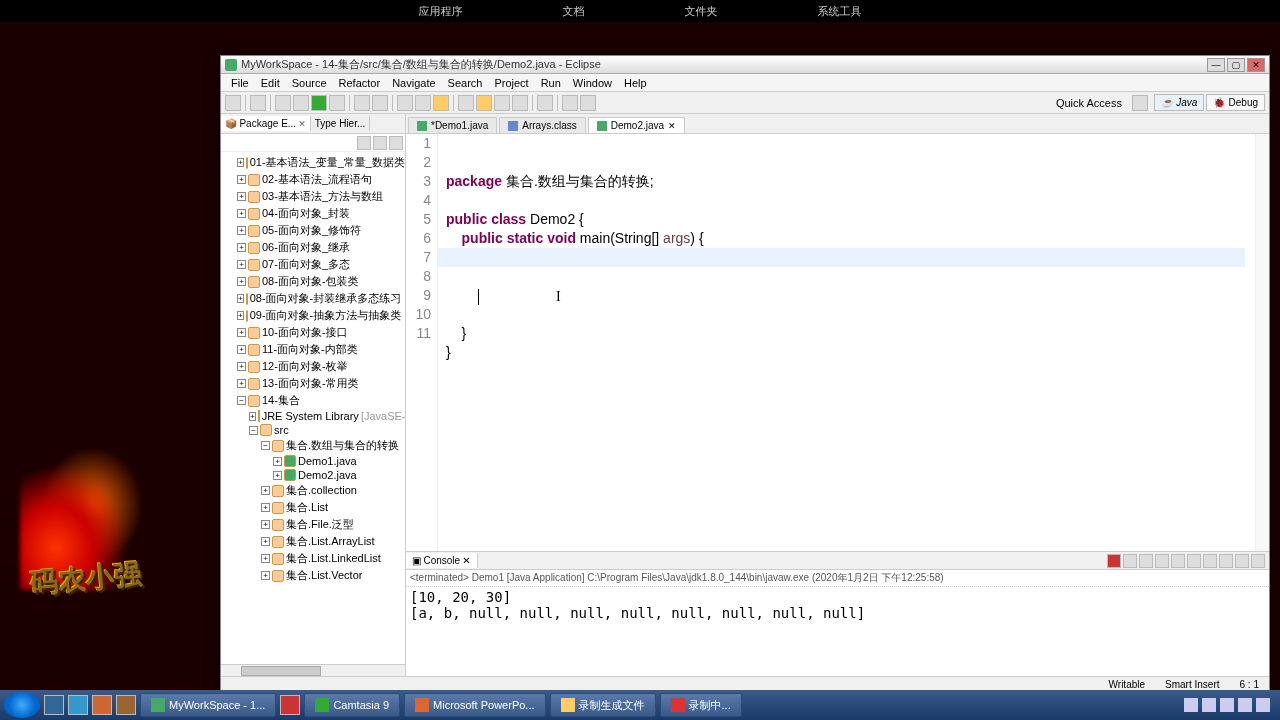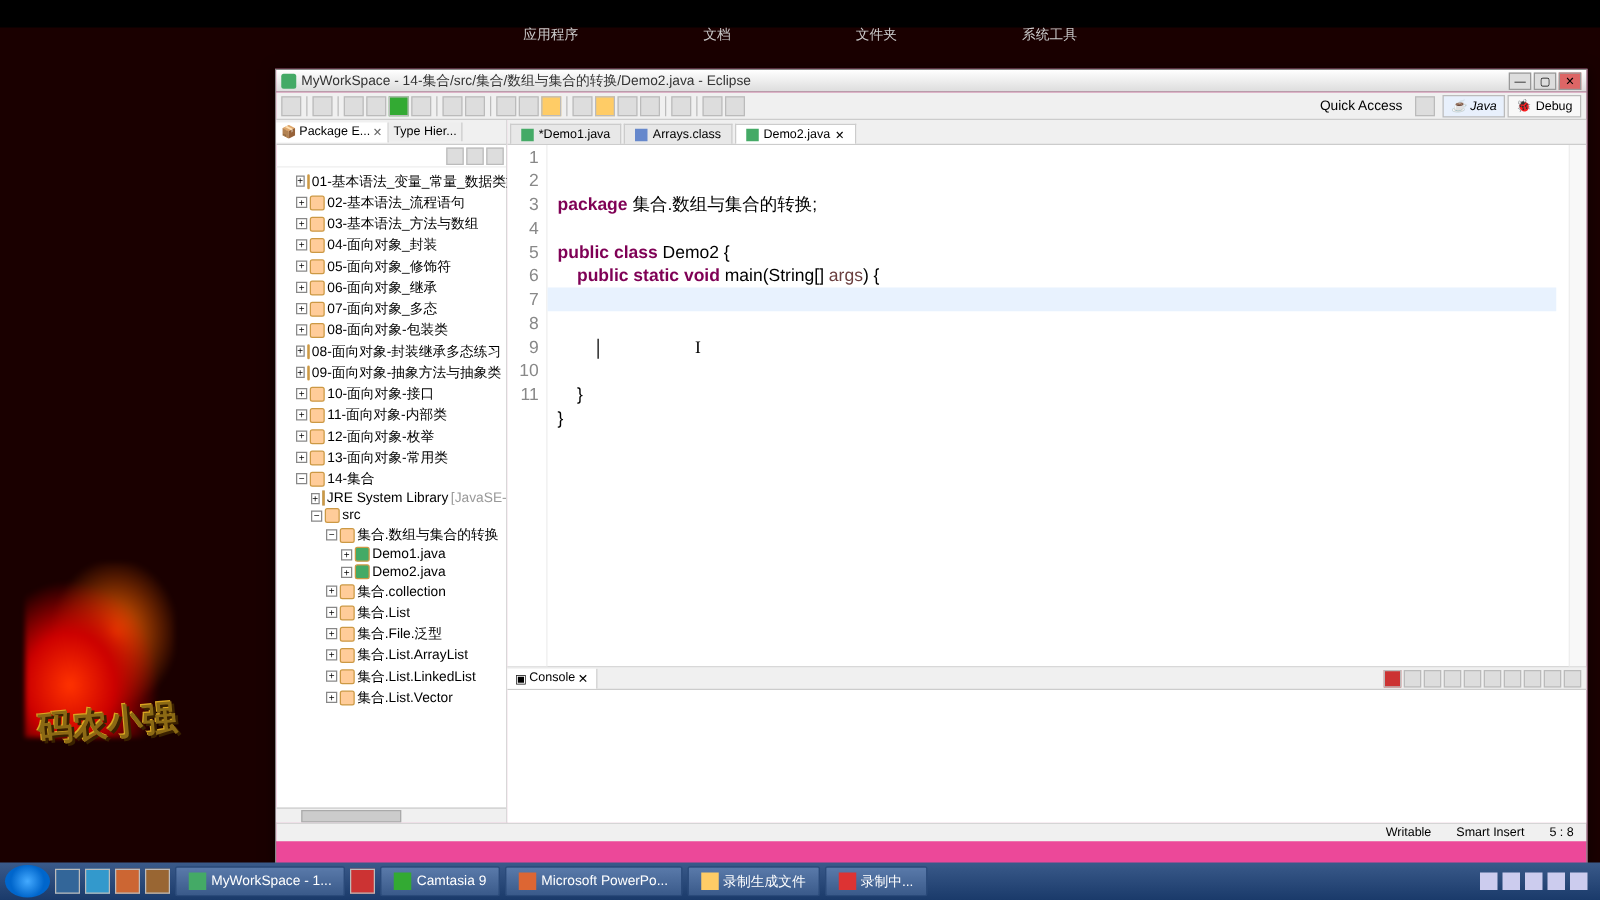--- a/index.html
+++ b/index.html
@@ -1,25 +1,25 @@
 <!DOCTYPE html>
 <html><head>
 <meta charset="utf-8">
 <style>
 * { margin: 0; padding: 0; box-sizing: border-box; font-family: "Microsoft YaHei", Arial, sans-serif; }
 body { width: 1280px; height: 720px; background: #1a0000; overflow: hidden; position: relative; }
 
-.top-tabs { position: absolute; top: 0; left: 0; right: 0; height: 22px; background: #000; display: flex; justify-content: center; gap: 100px; padding-top: 20px; z-index: 1; }
+.top-tabs { position: absolute; top: 0; left: 0; right: 0; height: 22px; background: #000; display: flex; justify-content: center; gap: 100px; padding-top: 4px; z-index: 1; }
 .top-tab { color: #ccc; font-size: 11px; cursor: pointer; }
 
 .bg-decoration { position: absolute; left: 0; top: 450px; width: 200px; height: 200px; }
 .flame { position: absolute; left: 20px; top: 0; width: 120px; height: 140px; background: radial-gradient(ellipse at 30% 70%, #ff3300 0%, #cc0000 30%, transparent 60%), radial-gradient(ellipse at 60% 40%, #ff6600 0%, transparent 50%); filter: blur(2px); }
 .logo-text { position: absolute; left: 30px; top: 110px; font-size: 28px; font-weight: bold; color: #8b6914; text-shadow: 2px 2px 0 #3a2100, -1px -1px 0 #daa520; transform: rotate(-5deg); }
 
-.eclipse-window { position: absolute; left: 220px; top: 55px; width: 1050px; height: 637px; background: #ec4899; border: 1px solid #888; box-shadow: 0 0 10px rgba(0,0,0,0.5); }
+.eclipse-window { position: absolute; left: 220px; top: 55px; width: 1050px; height: 637px; background: #737373; border: 1px solid #888; box-shadow: 0 0 10px rgba(0,0,0,0.5); }
 .title-bar { height: 18px; background: linear-gradient(#fff, #ddd); display: flex; align-items: center; padding: 0 4px; font-size: 11px; border-bottom: 1px solid #aaa; }
 .title-bar-icon { width: 12px; height: 12px; background: #4a6; border-radius: 2px; margin-right: 4px; }
 .title-bar-text { flex: 1; color: #333; }
 .window-controls { display: flex; gap: 2px; }
 .win-btn { width: 18px; height: 14px; background: #ddd; border: 1px solid #999; font-size: 9px; display: flex; align-items: center; justify-content: center; cursor: pointer; }
 .win-btn.close { background: #d66; }
 
 .menu-bar { height: 18px; background: #f5f5f5; display: flex; align-items: center; padding: 0 4px; font-size: 11px; border-bottom: 1px solid #ccc; }
 .menu-item { padding: 0 6px; cursor: pointer; }
 
@@ -109,20 +109,32 @@
   <div class="title-bar">
     <span class="title-bar-icon"></span>
     <span class="title-bar-text">MyWorkSpace - 14-集合/src/集合/数组与集合的转换/Demo2.java - Eclipse</span>
     <div class="window-controls">
       <div class="win-btn">—</div>
       <div class="win-btn">▢</div>
       <div class="win-btn close">✕</div>
     </div>
   </div>
 
+  <div class="menu-bar">
+    <span class="menu-item">File</span>
+    <span class="menu-item">Edit</span>
+    <span class="menu-item">Source</span>
+    <span class="menu-item">Refactor</span>
+    <span class="menu-item">Navigate</span>
+    <span class="menu-item">Search</span>
+    <span class="menu-item">Project</span>
+    <span class="menu-item">Run</span>
+    <span class="menu-item">Window</span>
+    <span class="menu-item">Help</span>
+  </div>
 
   <div class="toolbar">
     <div class="tb-btn"></div>
     <div class="tb-sep"></div>
     <div class="tb-btn"></div>
     <div class="tb-sep"></div>
     <div class="tb-btn"></div>
     <div class="tb-btn"></div>
     <div class="tb-btn" style="background:#3a3"></div>
     <div class="tb-btn"></div>
@@ -360,28 +372,31 @@
             <div class="tb-btn"></div>
             <div class="tb-btn"></div>
             <div class="tb-btn"></div>
             <div class="tb-btn"></div>
             <div class="tb-btn"></div>
             <div class="tb-btn"></div>
             <div class="tb-btn"></div>
             <div class="tb-btn"></div>
           </div>
         </div>
+        <div class="console-info">&lt;terminated&gt; Demo1 [Java Application] C:\Program Files\Java\jdk1.8.0_144\bin\javaw.exe (2020年1月2日 下午12:25:58)</div>
+        <div class="console-output">[10, 20, 30]
+[a, b, null, null, null, null, null, null, null, null]</div>
       </div>
     </div>
   </div>
 
   <div class="status-bar">
     <span>Writable</span>
     <span>Smart Insert</span>
-    <span>5 : 8</span>
+    <span>6 : 1</span>
   </div>
 </div>
 
 <div class="win-taskbar">
   <div class="start-btn"></div>
   <div class="tb-btn" style="width:20px;height:20px;background:#369"></div>
   <div class="tb-btn" style="width:20px;height:20px;background:#39c"></div>
   <div class="tb-btn" style="width:20px;height:20px;background:#c63"></div>
   <div class="tb-btn" style="width:20px;height:20px;background:#963"></div>
   <div class="task-btn">

